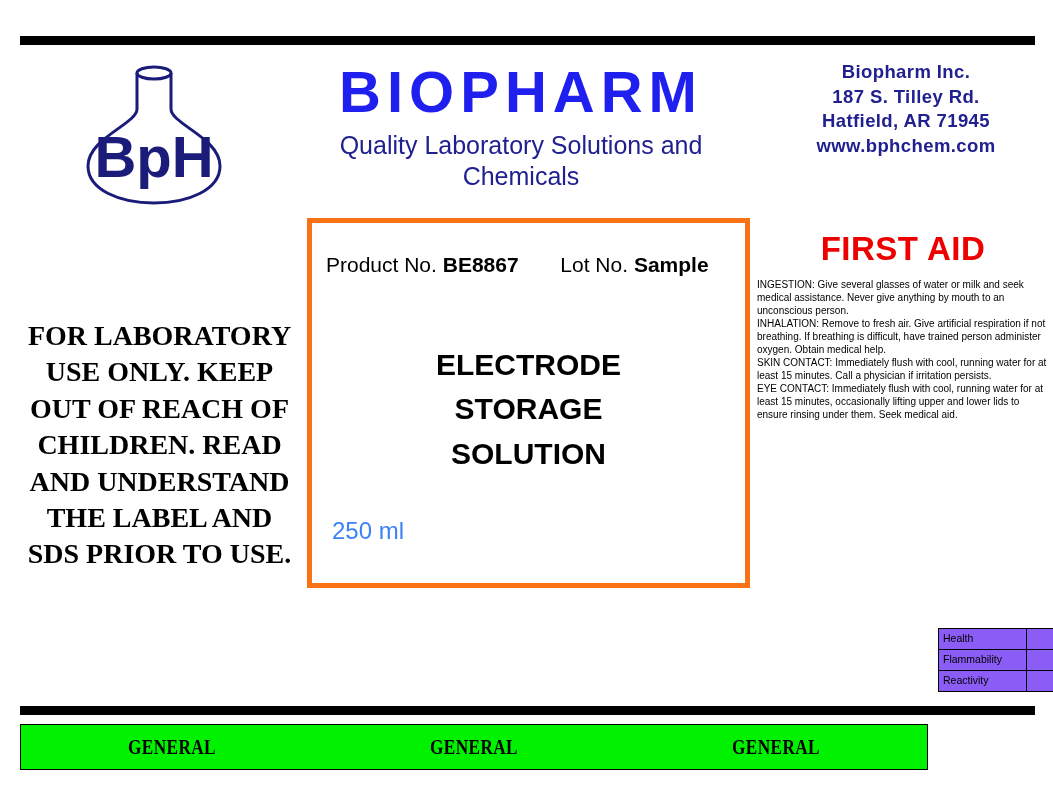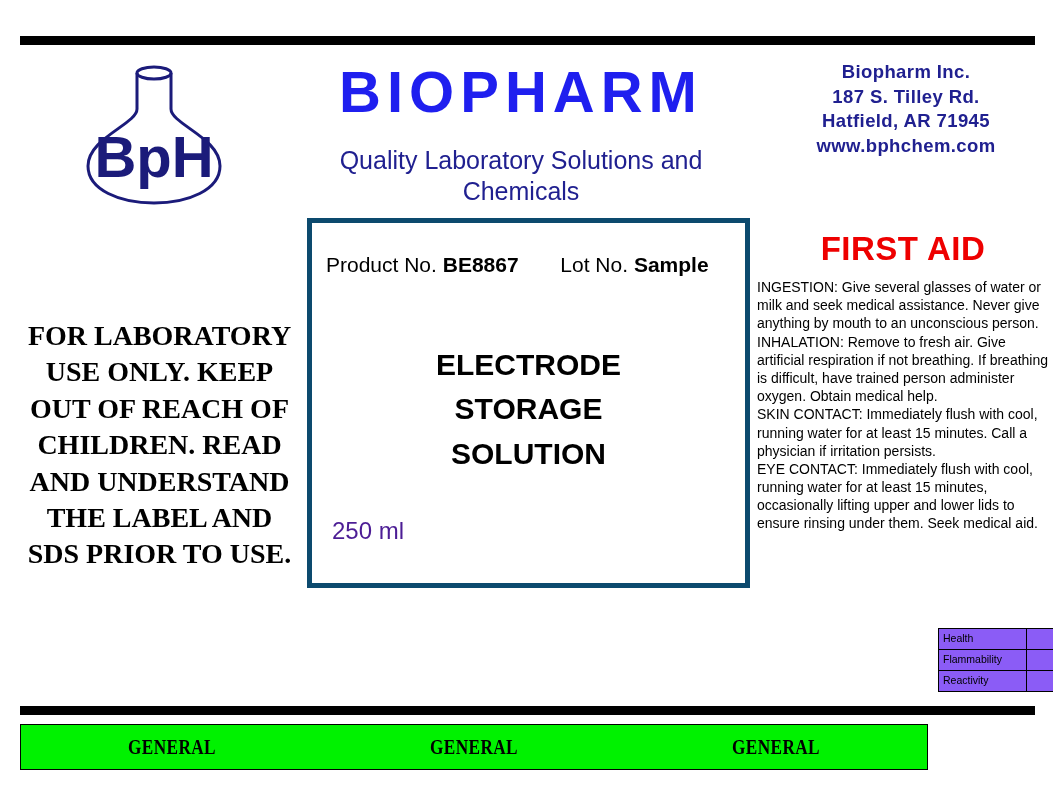--- a/index.html
+++ b/index.html
@@ -52,21 +52,21 @@
   }
   #brand-name {
     font-size: 58px;
     font-weight: bold;
     color: #1f1fef;
     letter-spacing: 6px;
     line-height: 1.02;
     white-space: nowrap;
   }
   #brand-tagline {
-    margin-top: 24px;
+    margin-top: 9px;
     font-size: 25px;
     color: #202090;
     line-height: 1.24;
     font-weight: normal;
   }
 
   
   #company-block {
     position: absolute;
     left: 762px;
@@ -94,21 +94,21 @@
     color: #000000;
   }
 
   
   #product-box {
     position: absolute;
     left: 307px;
     top: 218px;
     width: 443px;
     height: 370px;
-    border: 5px solid #0c4a6e;
+    border: 5px solid #f97316;
     background: #ffffff;
     box-sizing: border-box;
   }
   #product-ids {
     position: absolute;
     left: 14px;
     top: 30px;
     right: 8px;
     font-size: 21px;
     color: #000;
@@ -128,41 +128,41 @@
     font-weight: bold;
     line-height: 1.48;
     color: #000;
   }
   #product-volume {
     position: absolute;
     left: 20px;
     top: 294px;
     font-size: 24px;
     font-weight: normal;
-    color: #4c1d95;
+    color: #3b82f6;
   }
 
   
   #firstaid-block {
     position: absolute;
     left: 757px;
     top: 232px;
     width: 292px;
   }
   #firstaid-title {
     text-align: center;
     color: #ee0000;
     font-size: 33px;
     font-weight: bold;
     letter-spacing: 0.5px;
     line-height: 1;
   }
   #firstaid-text {
     margin-top: 13px;
-    font-size: 14px;
+    font-size: 10px;
     line-height: 1.30;
     color: #000;
   }
   #firstaid-text .para { display: block; }
 
   
   #hazard-table {
     position: absolute;
     left: 938px;
     top: 628px;

